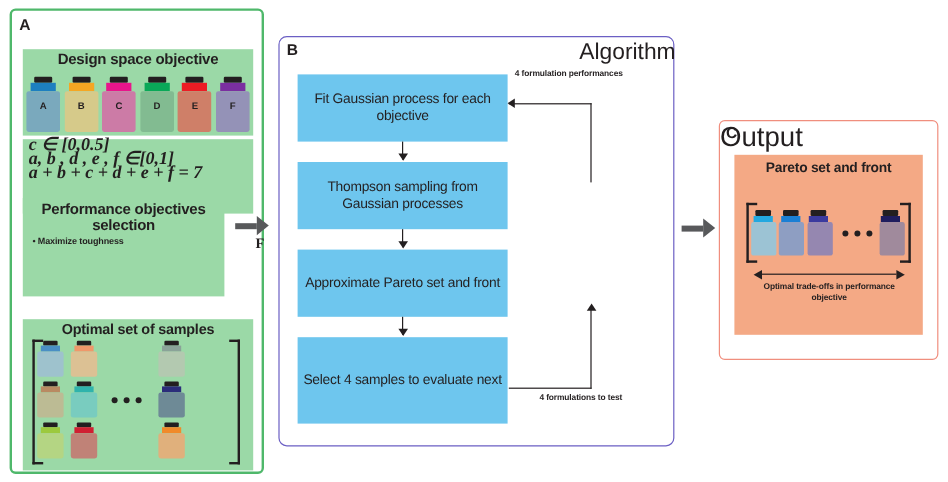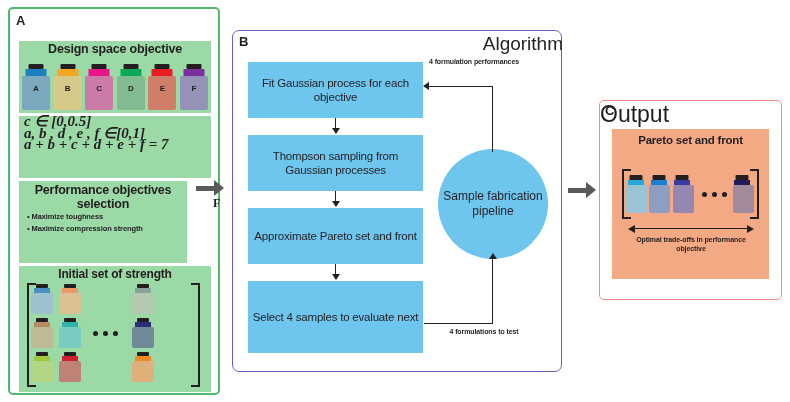--- a/index.html
+++ b/index.html
@@ -30,21 +30,21 @@
   .vb .neck{top:5px;width:21px;height:7px;}
   .vb .body{top:12px;width:28px;height:34px;}
   .vb .lbl{position:absolute;top:20px;left:0;width:28px;text-align:center;
            font-size:8px;font-weight:bold;color:#231f20;}
 
   #a-constr{position:absolute;left:9px;top:107px;width:192px;height:62px;}
   #a-constr-title{text-align:center;font-size:12.5px;font-weight:bold;padding-top:2px;letter-spacing:-.2px;}
   .formula{font-family:"Liberation Serif",serif;font-style:italic;font-weight:bold;
            font-size:15px;margin-left:5px;line-height:11.5px;}
 
-  #a-perf{position:absolute;left:9px;top:172px;width:168px;height:82px;}
+  #a-perf{position:absolute;left:9px;top:156px;width:168px;height:82px;}
   #a-perf-title{text-align:center;font-size:12.5px;font-weight:bold;padding-top:2px;
                 line-height:14px;letter-spacing:-.2px;}
   .perf-item{font-size:7.5px;font-weight:bold;margin-left:8px;line-height:12px;letter-spacing:-.1px;}
 
   #a-samples{position:absolute;left:9px;top:257px;width:192px;height:126px;}
   #a-samples-title{text-align:center;font-size:12px;font-weight:bold;padding-top:1px;letter-spacing:-.2px;}
   #a-grid{position:absolute;left:12px;top:17px;width:170px;height:104px;}
   .srow{position:absolute;width:170px;height:32px;display:flex;align-items:center;}
   .sb{width:22px;height:30px;position:relative;margin-right:6px;}
   .sb .cap{width:12px;height:4px;}
@@ -189,26 +189,25 @@
         <div class="formula">c ∈ [0,0.5]</div>
         <div class="formula">a, b , d , e , f ∈[0,1]</div>
         <div class="formula">a + b + c + d + e + f = 7</div>
       </div>
   </div>
 
   <div id="a-perf" class="green-block">
     <div id="a-perf-title">Performance objectives selection</div>
     <div id="a-perf-list">
         <div class="perf-item">• Maximize toughness</div>
-        <div class="perf-item">• Maximize compression strength</div>
       </div>
   </div>
 
   <div id="a-samples" class="green-block">
-    <div id="a-samples-title">Initial set of strength</div>
+    <div id="a-samples-title">Optimal set of samples</div>
     <div id="a-grid">
       <div class="brk l" style="left:-4px;top:0;height:100px;"></div>
       <div class="brk r" style="left:160px;top:0;height:100px;"></div>
     <div class="srow" style="top: 0px;">
           <div class="bottle sb">
             <div class="cap"></div>
             <div class="neck" style="background: rgb(74, 143, 196);"></div>
             <div class="body" style="background: rgb(158, 194, 205);"></div>
           </div>
           <div class="bottle sb">
@@ -278,21 +277,20 @@
   <div id="panel-b-title">Algorithm</div>
 
   <div class="bbox" id="bbox-1">Fit Gaussian process for each objective</div>
   <div class="varrow" id="va-1"></div>
   <div class="bbox" id="bbox-2">Thompson sampling from Gaussian processes</div>
   <div class="varrow" id="va-2"></div>
   <div class="bbox" id="bbox-3">Approximate Pareto set and front</div>
   <div class="varrow" id="va-3"></div>
   <div class="bbox" id="bbox-4">Select 4 samples to evaluate next</div>
 
-  <div id="circle">Sample fabrication pipeline</div>
 
   <div id="fb-top-v"></div>
   <div id="fb-top-h"></div>
   <div id="fb-top-head"></div>
   <div id="fb-top-lbl">4 formulation performances</div>
 
   <div id="fb-bot-h"></div>
   <div id="fb-bot-v"></div>
   <div id="fb-bot-head"></div>
   <div id="fb-bot-lbl">4 formulations to test</div>

